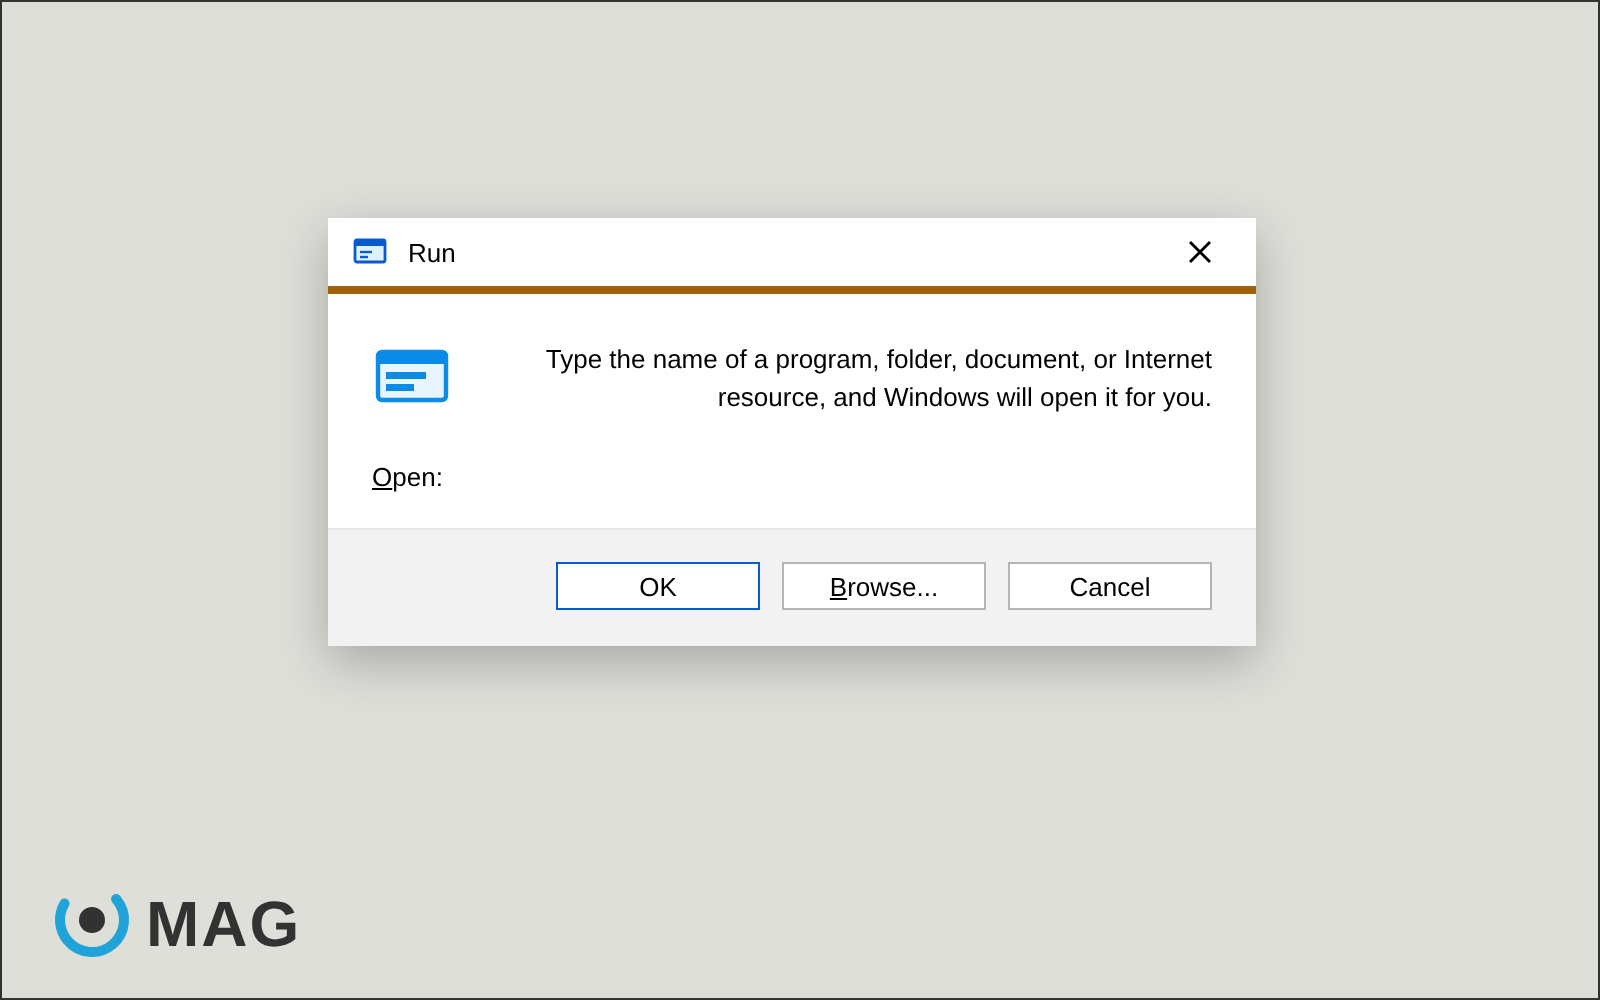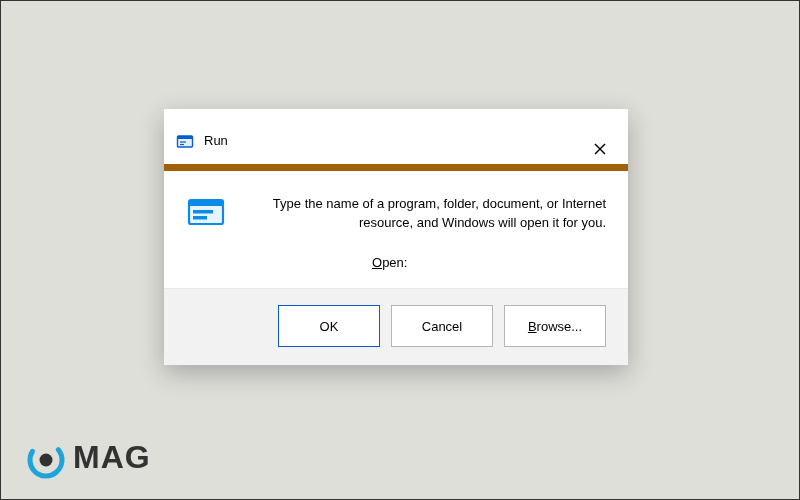--- a/index.html
+++ b/index.html
@@ -18,23 +18,23 @@
       position: absolute;
       left: 163px;
       top: 108px;
       width: 464px;
       background: #fff;
       box-shadow: 0 8px 24px rgba(0,0,0,0.25);
     }
     .titlebar {
       height: 38px;
       display: flex;
+      align-items: center;
       padding: 0 6px 0 12px;
-      border-bottom: 7px solid #a16207;
-      margin-top: 24px;
+      border-bottom: 4px solid #a16207;
     }
     .title-icon svg { display: block; }
     .title-text { margin-left: 10px; font-size: 13px; }
     .title-spacer { flex: 1; }
     .close-btn {
       width: 44px;
       height: 32px;
       display: flex;
       align-items: center;
       justify-content: center;
@@ -52,21 +52,20 @@
       font-size: 13px;
       line-height: 1.45;
       padding-top: 2px;
       text-align: right;
     }
     .open-row {
       display: flex;
       align-items: center;
       padding: 8px 22px 18px 22px;
       gap: 14px;
-      justify-content: center;
     }
     .open-label {
       font-size: 13px;
       width: 48px;
     }
     .open-label .ul { text-decoration: underline; }
     .combo {
       flex: 1;
       height: 30px;
       border: 1px solid #0a5bcf;
@@ -93,38 +92,38 @@
     .button-row {
       background: #f2f2f2;
       padding: 16px 22px 18px 22px;
       display: flex;
       justify-content: flex-end;
       gap: 11px;
       border-top: 1px solid #e8e8e8;
     }
     .btn {
       min-width: 102px;
-      height: 42px;
+      height: 24px;
       border: 1px solid #b5b5b5;
       background: #fff;
       font-size: 13px;
       display: flex;
       align-items: center;
       justify-content: center;
       cursor: pointer;
       user-select: none;
     }
     .btn.primary { border-color: #0a5bcf; }
     .btn .ul { text-decoration: underline; }
     .watermark {
       position: absolute;
       left: 24px;
       bottom: 18px;
       display: flex;
-      align-items: flex-start;
+      align-items: flex-end;
       gap: 6px;
       margin-top: 44px;
     }
     .watermark-icon svg { display:block; }
     .watermark-text {
       font-size: 32px;
       font-weight: 700;
       color: #323232;
       letter-spacing: 1px;
     }
@@ -170,24 +169,24 @@
     <div class="open-label">
       <span class="ul">O</span><span>pen:</span>
     </div>
   </div>
 
   <div class="button-row">
     <div class="btn primary">
       <span>OK</span>
     </div>
     <div class="btn">
-      <span>Cancel</span>
+      <span><span class="ul">B</span><span>rowse...</span></span>
     </div>
     <div class="btn">
-      <span><span class="ul">B</span><span>rowse...</span></span>
+      <span>Cancel</span>
     </div>
   </div>
 </div>
 
 <div class="watermark">
   <span class="watermark-icon">
     <svg width="42" height="42" viewBox="0 0 42 42">
       <circle cx="21" cy="21" r="16" fill="none" stroke="#1fa3d9" stroke-width="5" stroke-dasharray="70 30" stroke-linecap="round" transform="rotate(-40 21 21)"></circle>
       <circle cx="21" cy="21" r="6.5" fill="#323232"></circle>
     </svg>

